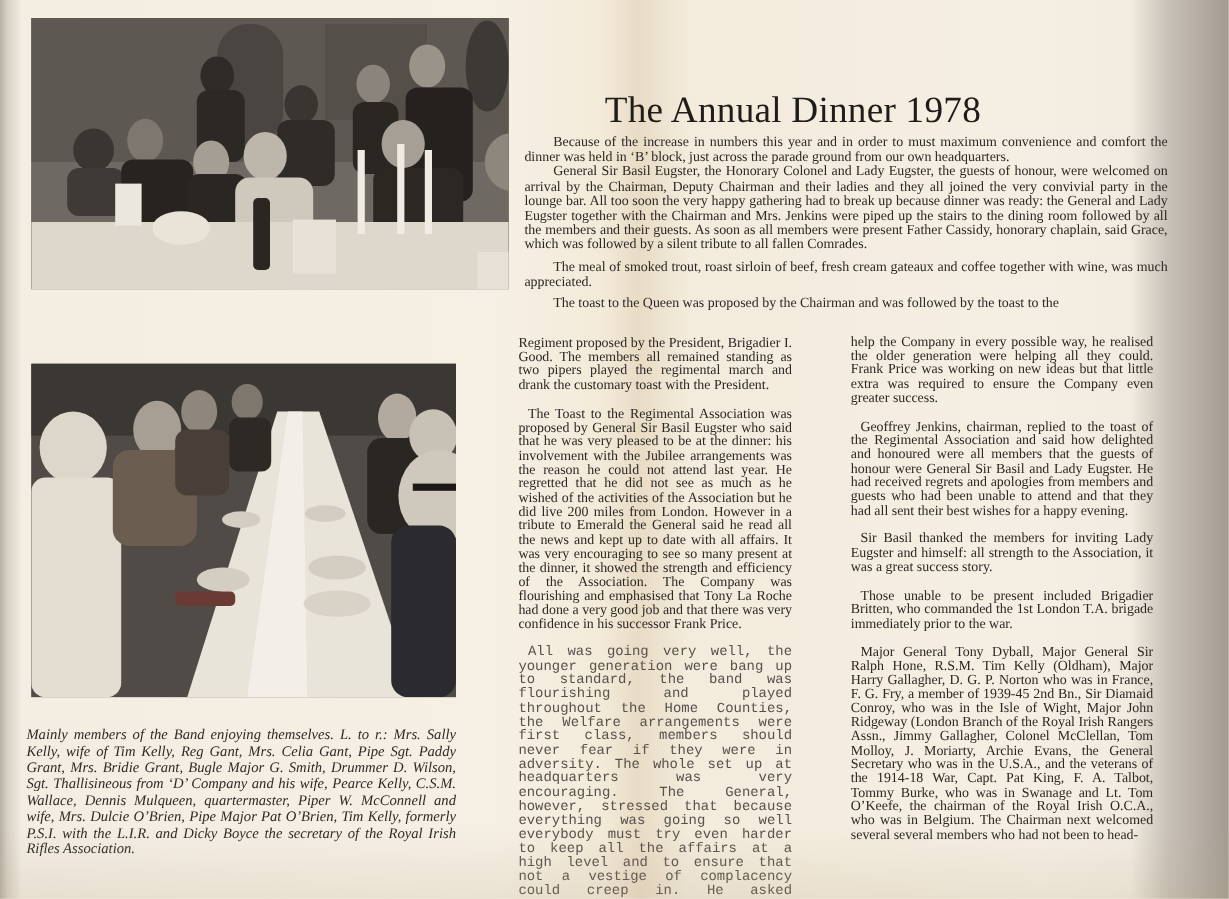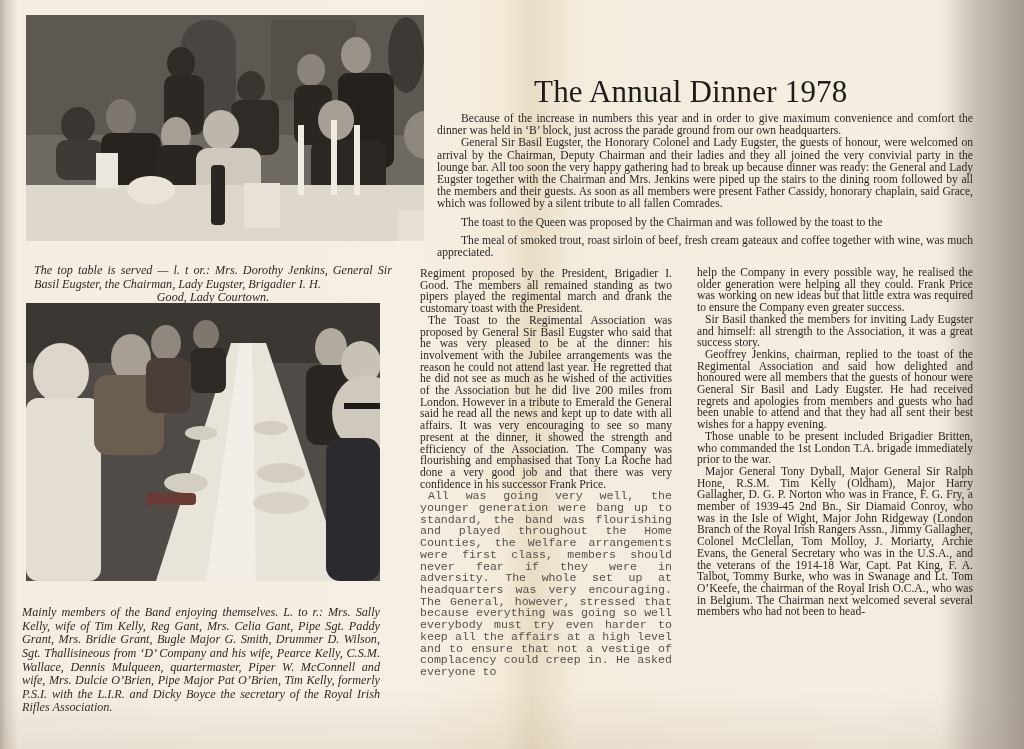--- a/index.html
+++ b/index.html
@@ -37,21 +37,21 @@
     line-height: 13.6px;
     color: #2e2a26;
     text-align: justify;
   }
   .caption-top { left: 34px; top: 252px; width: 358px; }
   .caption-top .last { display: block; text-align: center; }
   .caption-bottom { left: 22px; top: 594px; width: 358px; }
 
   .title {
     position: absolute;
-    left: 534px; top: 74px;
+    left: 504px; top: 74px;
     font-size: 31px;
     letter-spacing: 0.2px;
     color: #1f1c19;
     white-space: nowrap;
   }
   .intro {
     position: absolute;
     left: 437px; top: 113px; width: 536px;
     font-size: 11.6px;
     line-height: 12.2px;
@@ -61,21 +61,21 @@
   .intro p { margin: 0; text-indent: 24px; }
   .intro p.gap { margin-top: 6px; }
 
   .col {
     position: absolute;
     font-size: 11.6px;
     line-height: 11.7px;
     text-align: justify;
     color: #2b2723;
   }
-  .col p { margin: 0; text-indent: 8px; }
+  .col p { margin: 12px; text-indent: 8px; }
   .col-1 { left: 420px; top: 268px; width: 252px; }
   .col-2 { left: 697px; top: 267px; width: 276px; }
   .col-2 p.first { text-indent: 0; }
   .em { }
   .fade { color: #57514b; font-family: Liberation Mono, monospace; }
 </style>
 </head>
 <body>
 
 <div class="spread">
@@ -114,24 +114,20 @@
       <rect x="218" y="168" width="36" height="45" fill="#e7e1d7"></rect>
       <rect x="372" y="195" width="26" height="31" fill="#e6e0d6"></rect>
       <rect x="185" y="150" width="14" height="60" rx="4" fill="#2a2622"></rect>
       <rect x="272" y="110" width="6" height="70" fill="#f0ebe3"></rect>
       <rect x="305" y="105" width="6" height="75" fill="#f0ebe3"></rect>
       <rect x="328" y="110" width="6" height="70" fill="#f0ebe3"></rect>
       <ellipse cx="125" cy="175" rx="24" ry="14" fill="#e9e3d8"></ellipse>
     </svg>
   </div>
 
-  <p class="caption caption-top">
-    <span>The top table is served — l. t or.: Mrs. Dorothy Jenkins, General Sir Basil Eugster, the Chairman, Lady Eugster, Brigadier I. H.</span>
-    <span class="last">Good, Lady Courtown.</span>
-  </p>
 
   <div class="photo photo-bottom">
     <svg viewBox="0 0 354 278" preserveAspectRatio="none">
       <rect x="0" y="0" width="354" height="278" fill="#504b46"></rect>
       <rect x="0" y="0" width="354" height="60" fill="#3b3733"></rect>
 
       <polygon points="130,278 320,278 240,40 205,40" fill="#e9e4da"></polygon>
       <polygon points="180,278 230,278 226,40 214,40" fill="#f3efe8"></polygon>
 
       <ellipse cx="160" cy="180" rx="22" ry="10" fill="#d3cdc2"></ellipse>
@@ -157,33 +153,33 @@
       <rect x="300" y="135" width="54" height="143" rx="14" fill="#2b2a2e"></rect>
       <rect x="318" y="100" width="36" height="6" fill="#1c1916"></rect>
     </svg>
   </div>
 
   <p class="caption caption-bottom">Mainly members of the Band enjoying themselves. L. to r.: Mrs. Sally Kelly, wife of Tim Kelly, Reg Gant, Mrs. Celia Gant, Pipe Sgt. Paddy Grant, Mrs. Bridie Grant, Bugle Major G. Smith, Drummer D. Wilson, Sgt. Thallisineous from ‘D’ Company and his wife, Pearce Kelly, C.S.M. Wallace, Dennis Mulqueen, quartermaster, Piper W. McConnell and wife, Mrs. Dulcie O’Brien, Pipe Major Pat O’Brien, Tim Kelly, formerly P.S.I. with the L.I.R. and Dicky Boyce the secretary of the Royal Irish Rifles Association.</p>
 
   <h1 class="title" style="margin:0;font-weight:normal;">The Annual Dinner 1978</h1>
 
   <div class="intro">
-    <p>Because of the increase in numbers this year and in order to give maximum convenience and comfort the dinner was held in ‘B’ block, just across the parade ground from our own headquarters.</p>
+    <p>Because of the increase in numbers this year and in order to must maximum convenience and comfort the dinner was held in ‘B’ block, just across the parade ground from our own headquarters.</p>
     <p>General Sir Basil Eugster, the Honorary Colonel and Lady Eugster, the guests of honour, were welcomed on arrival by the Chairman, Deputy Chairman and their ladies and they all joined the very convivial party in the lounge bar. All too soon the very happy gathering had to break up because dinner was ready: the General and Lady Eugster together with the Chairman and Mrs. Jenkins were piped up the stairs to the dining room followed by all the members and their guests.  As soon as all members were present Father Cassidy, honorary chaplain, said Grace, which was followed by a silent tribute to all fallen Comrades.</p>
+    <p class="gap">The meal of smoked trout, roast sirloin of beef, fresh cream gateaux and coffee together with wine, was much appreciated.</p>
     <p class="gap">The toast to the Queen was proposed by the Chairman and was followed by the toast to the</p>
-    <p class="gap">The meal of smoked trout, roast sirloin of beef, fresh cream gateaux and coffee together with wine, was much appreciated.</p>
   </div>
 
   <div class="col col-1">
     <p style="text-indent:0">Regiment proposed by the President, Brigadier I. Good. The members all remained standing as two pipers played the regimental march and drank the customary toast with the President.</p>
     <p><span>The Toast to the Regimental Association was proposed by General Sir Basil Eugster who said that he was very pleased to be at the dinner: his involvement with the Jubilee arrangements was the reason he could not attend last year. He regretted that he did not see as much as he wished of the activities of the Association but he did live 200 miles from London. However in a tribute to </span><span class="em">Emerald</span><span> the General said he read all the news and kept up to date with all affairs. It was very encouraging to see so many present at the dinner, it showed the strength and efficiency of the Association. The Company was flourishing and emphasised that Tony La Roche had done a very good job and that there was very confidence in his successor Frank Price.</span></p>
     <p class="fade">All was going very well, the younger generation were bang up to standard, the band was flourishing and played throughout the Home Counties, the Welfare arrangements were first class, members should never fear if they were in adversity. The whole set up at headquarters was very encouraging. The General, however, stressed that because everything was going so well everybody must try even harder to keep all the affairs at a high level and to ensure that not a vestige of complacency could creep in. He asked everyone to</p>
   </div>
 
   <div class="col col-2">
     <p class="first">help the Company in every possible way, he realised the older generation were helping all they could. Frank Price was working on new ideas but that little extra was required to ensure the Company even greater success.</p>
+    <p>Geoffrey Jenkins, chairman, replied to the toast of the Regimental Association and said how delighted and honoured were all members that the guests of honour were General Sir Basil and Lady Eugster. He had received regrets and apologies from members and guests who had been unable to attend and that they had all sent their best wishes for a happy evening.</p>
     <p>Sir Basil thanked the members for inviting Lady Eugster and himself: all strength to the Association, it was a great success story.</p>
-    <p>Geoffrey Jenkins, chairman, replied to the toast of the Regimental Association and said how delighted and honoured were all members that the guests of honour were General Sir Basil and Lady Eugster. He had received regrets and apologies from members and guests who had been unable to attend and that they had all sent their best wishes for a happy evening.</p>
     <p>Those unable to be present included Brigadier Britten, who commanded the 1st London T.A. brigade immediately prior to the war.</p>
     <p>Major General Tony Dyball, Major General Sir Ralph Hone, R.S.M. Tim Kelly (Oldham), Major Harry Gallagher, D. G. P. Norton who was in France, F. G. Fry, a member of 1939-45 2nd Bn., Sir Diamaid Conroy, who was in the Isle of Wight, Major John Ridgeway (London Branch of the Royal Irish Rangers Assn.,  Jimmy Gallagher, Colonel McClellan, Tom Molloy, J. Moriarty, Archie Evans, the General Secretary who was in the U.S.A., and the veterans of the 1914-18 War, Capt. Pat King, F. A. Talbot, Tommy Burke, who was in Swanage and Lt. Tom O’Keefe, the chairman of the Royal Irish O.C.A., who was in Belgium. The Chairman next welcomed several several members who had not been to head-</p>
   </div>
 
 </div>
 
 </body></html>

